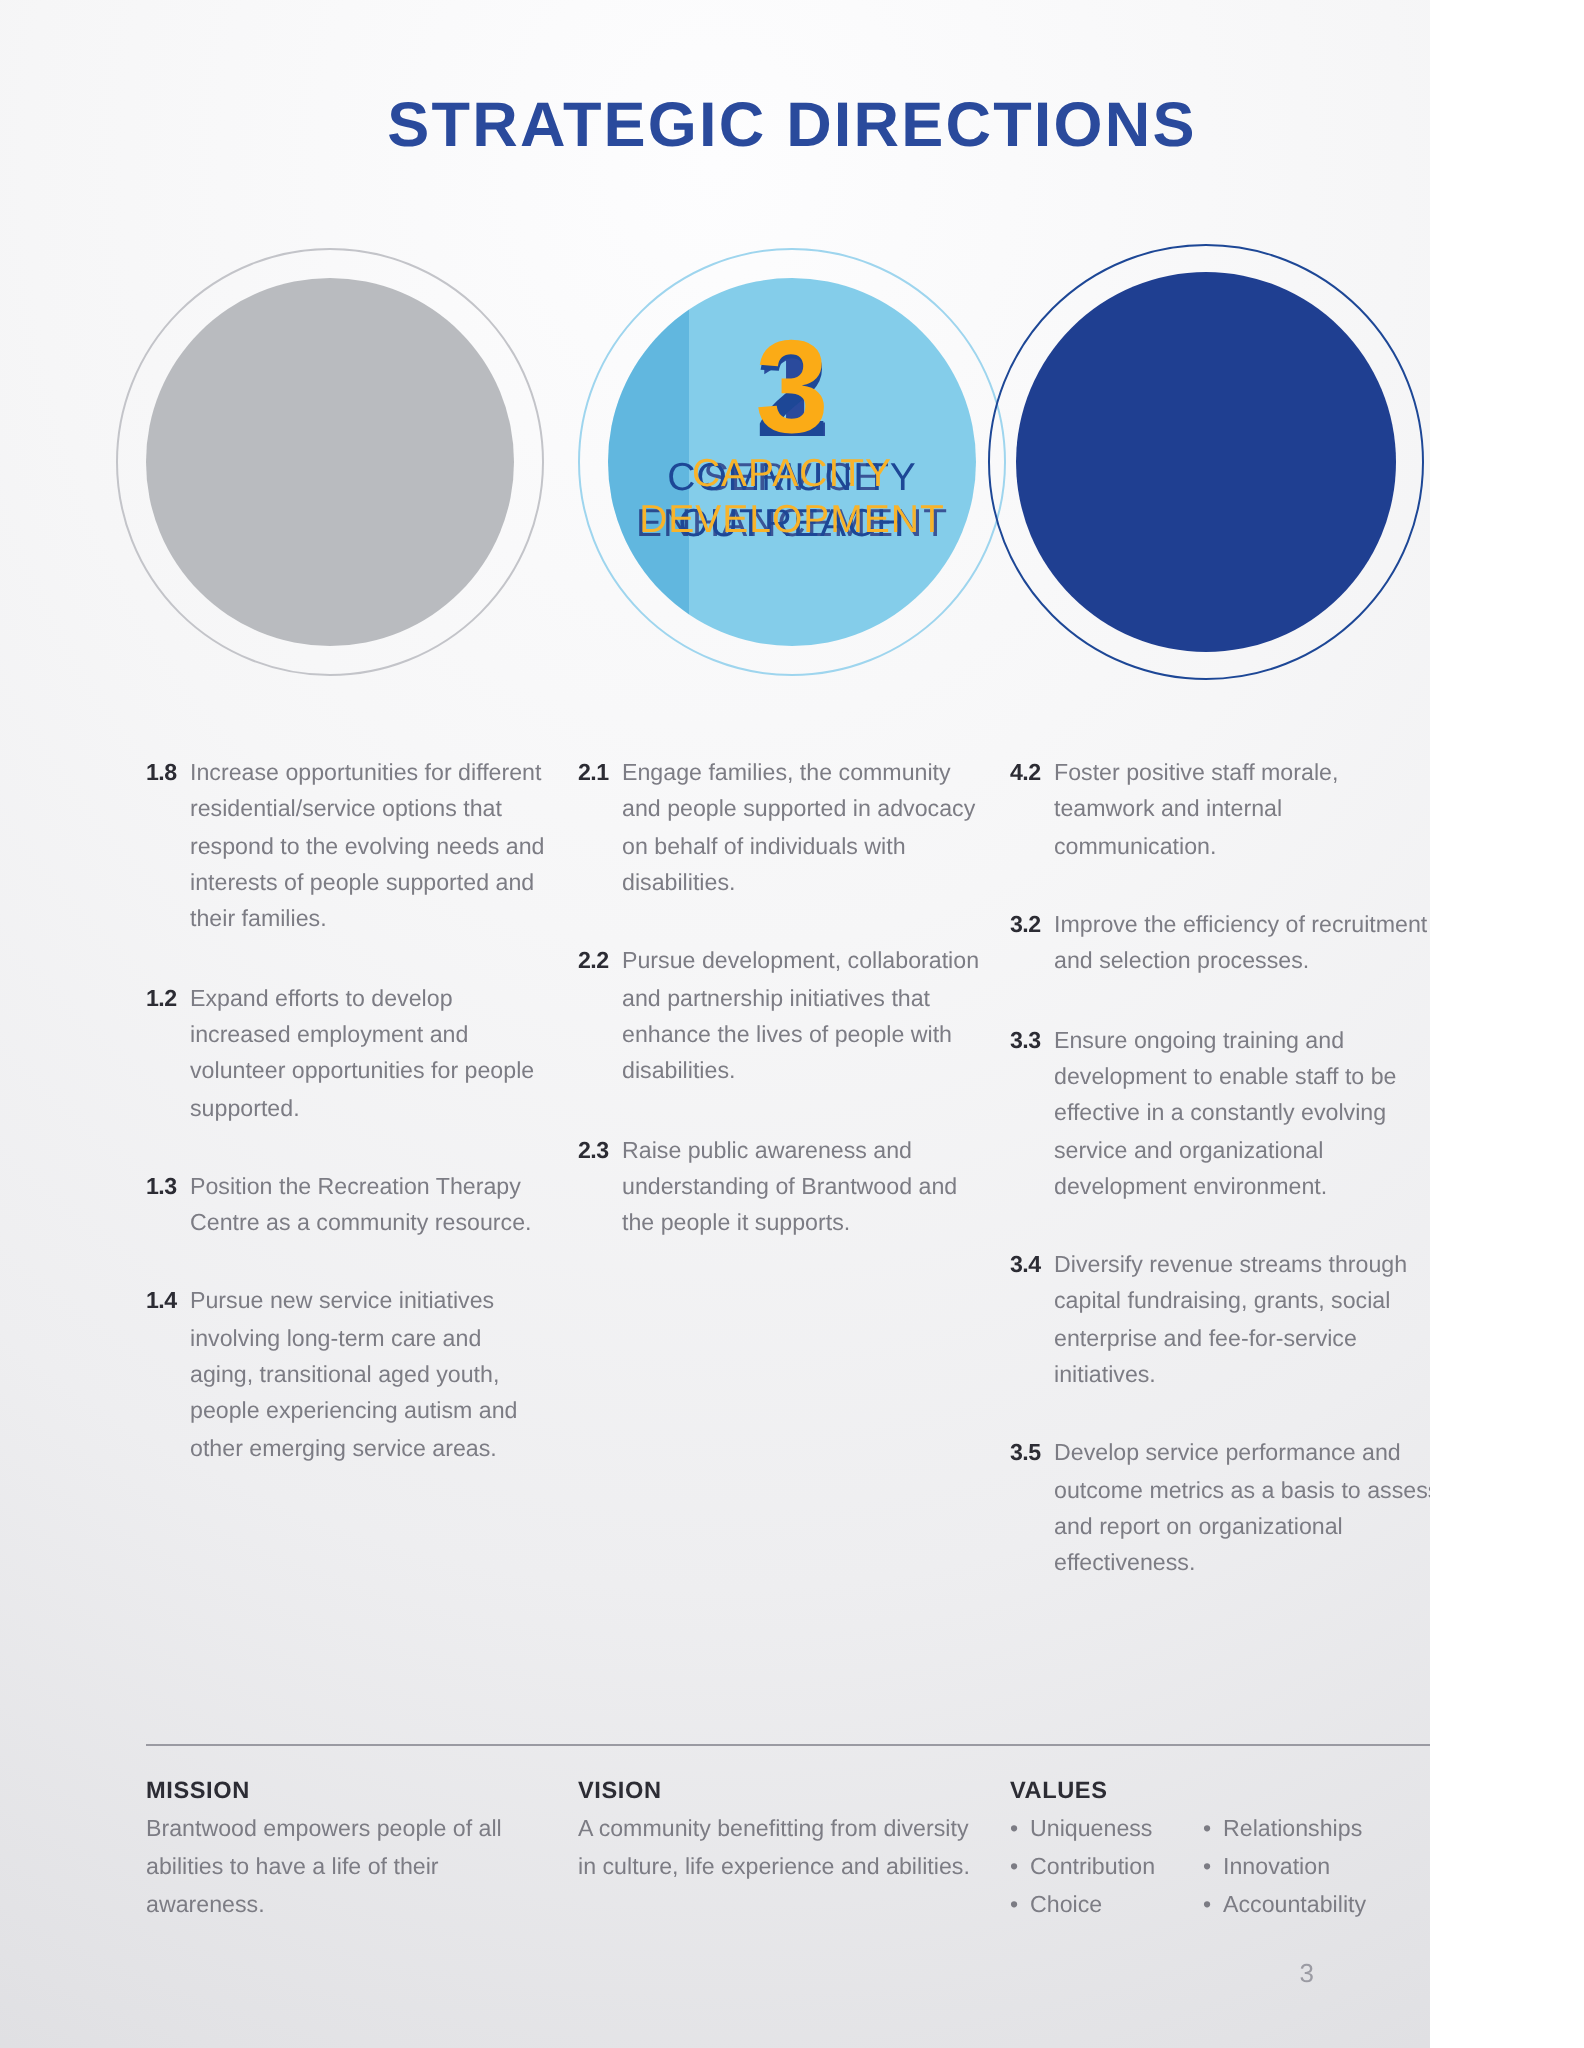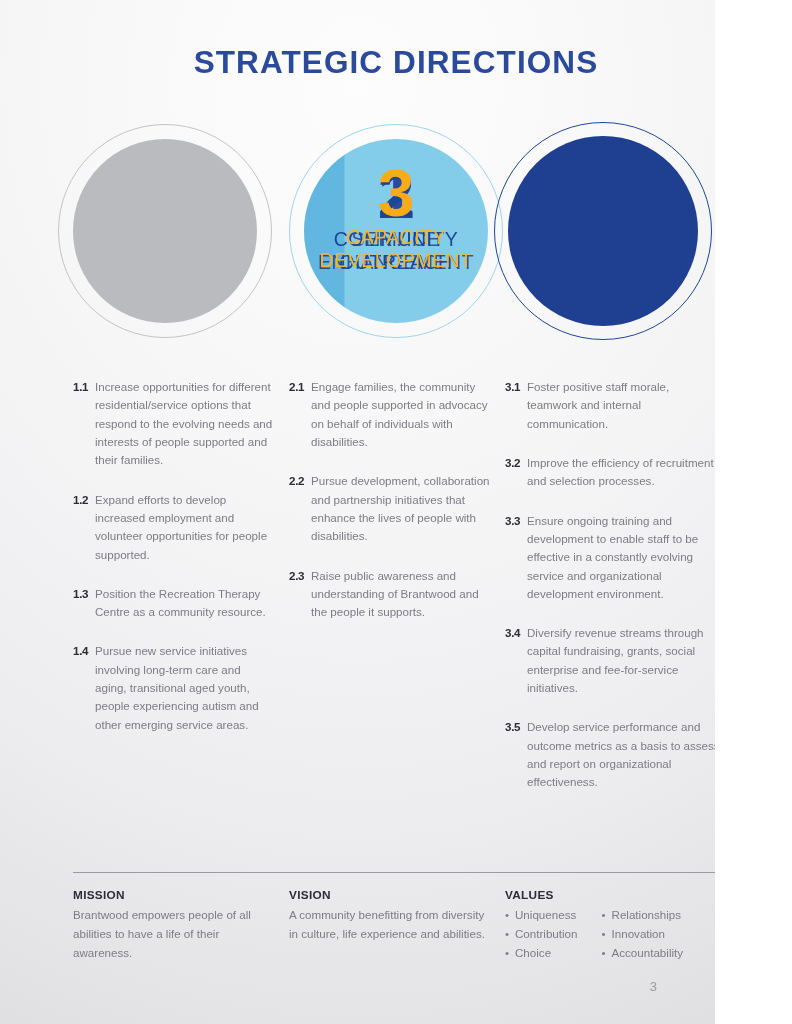--- a/index.html
+++ b/index.html
@@ -247,21 +247,21 @@
       <div class="disc-name">CAPACITY</div>
       <div class="disc-name">DEVELOPMENT</div>
     </div>
 
   </div>
 
   <div class="columns">
 
     <div class="col">
       <div class="obj">
-        <span class="obj-num">1.1</span>
+        <span class="obj-num">1.8</span>
         <span class="obj-text">Increase opportunities for different residential/service options that respond to the evolving needs and interests of people supported and their families.</span>
       </div>
       <div class="obj">
         <span class="obj-num">1.2</span>
         <span class="obj-text">Expand efforts to develop increased employment and volunteer opportunities for people supported.</span>
       </div>
       <div class="obj">
         <span class="obj-num">1.3</span>
         <span class="obj-text">Position the Recreation Therapy Centre as a community resource.</span>
       </div>
@@ -281,21 +281,21 @@
         <span class="obj-text">Pursue development, collaboration and partnership initiatives that enhance the lives of people with disabilities.</span>
       </div>
       <div class="obj">
         <span class="obj-num">2.3</span>
         <span class="obj-text">Raise public awareness and understanding of Brantwood and the people it supports.</span>
       </div>
     </div>
 
     <div class="col">
       <div class="obj">
-        <span class="obj-num">3.1</span>
+        <span class="obj-num">4.2</span>
         <span class="obj-text">Foster positive staff morale, teamwork and internal communication.</span>
       </div>
       <div class="obj">
         <span class="obj-num">3.2</span>
         <span class="obj-text">Improve the efficiency of recruitment and selection processes.</span>
       </div>
       <div class="obj">
         <span class="obj-num">3.3</span>
         <span class="obj-text">Ensure ongoing training and development to enable staff to be effective in a constantly evolving service and organizational development environment.</span>
       </div>

